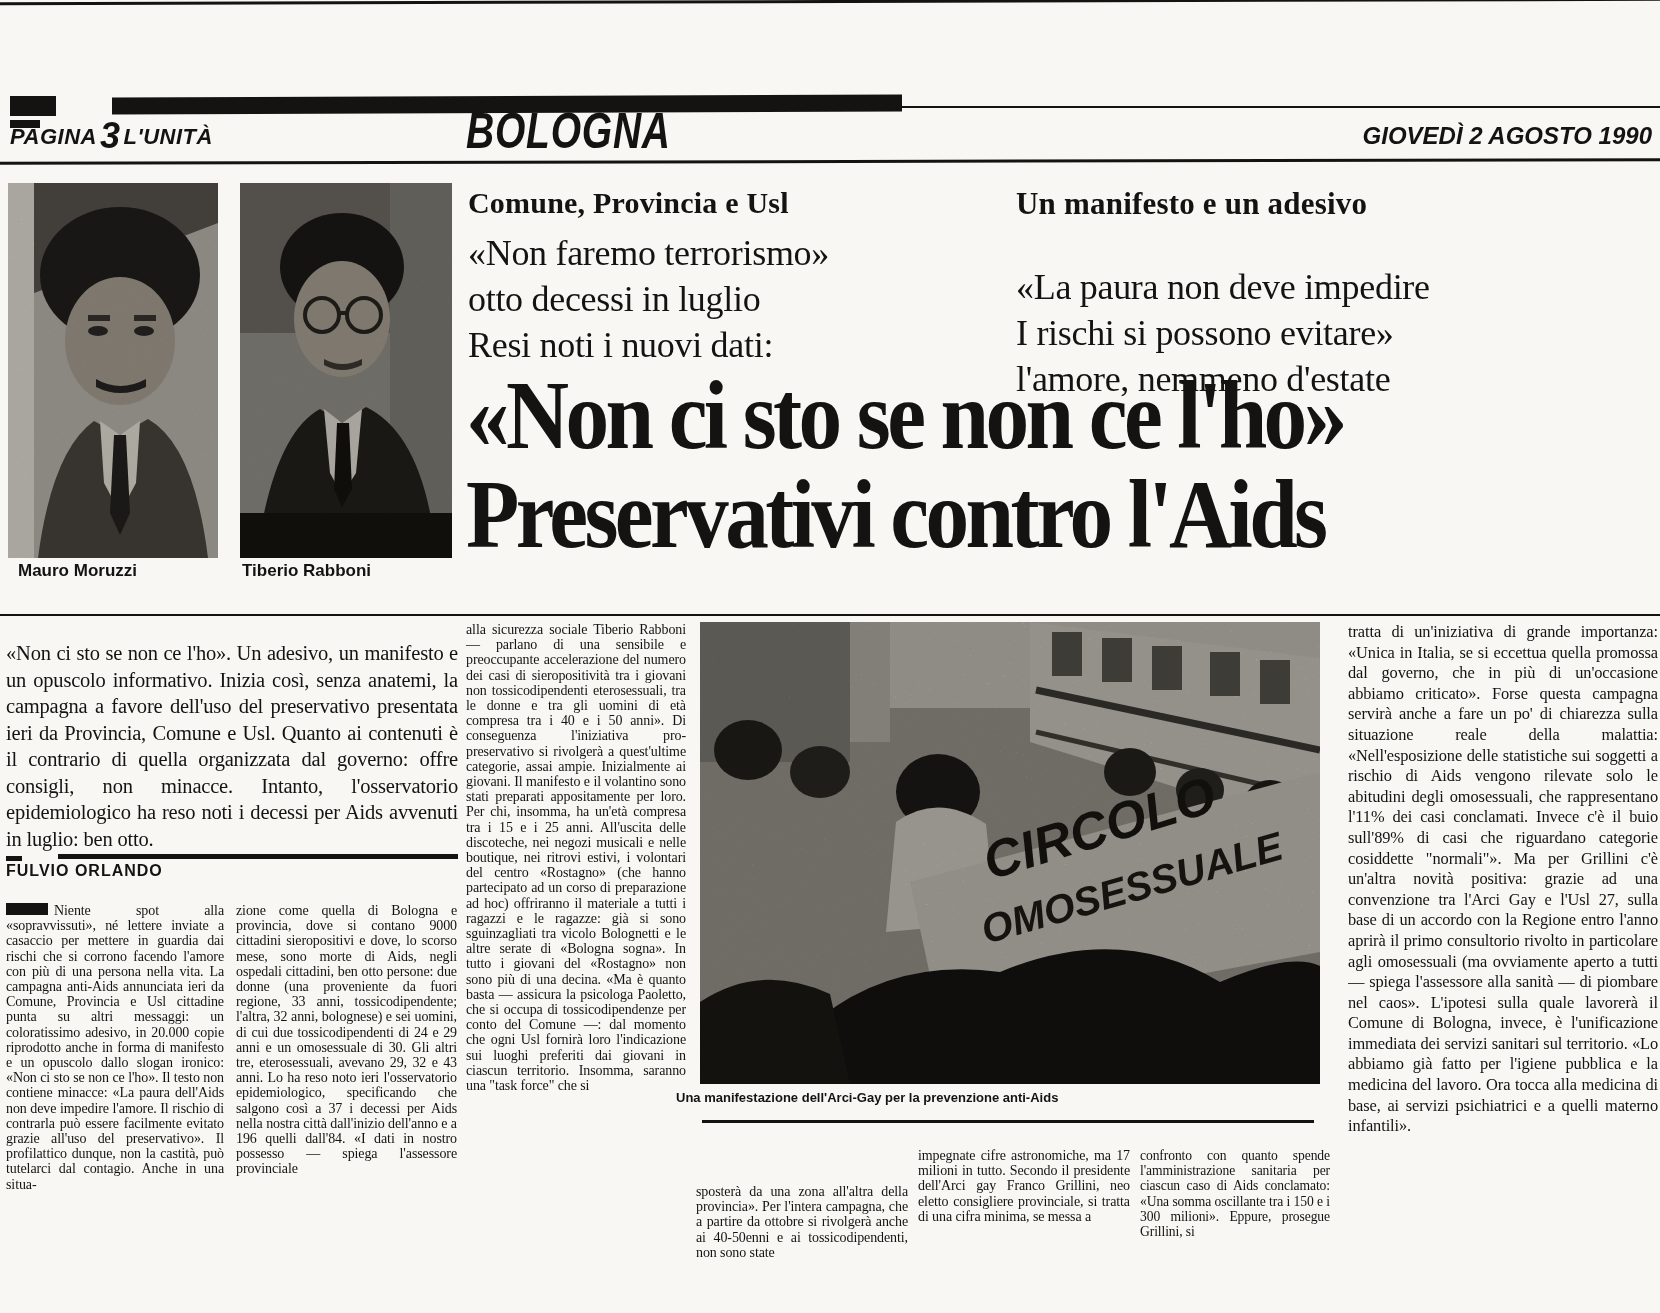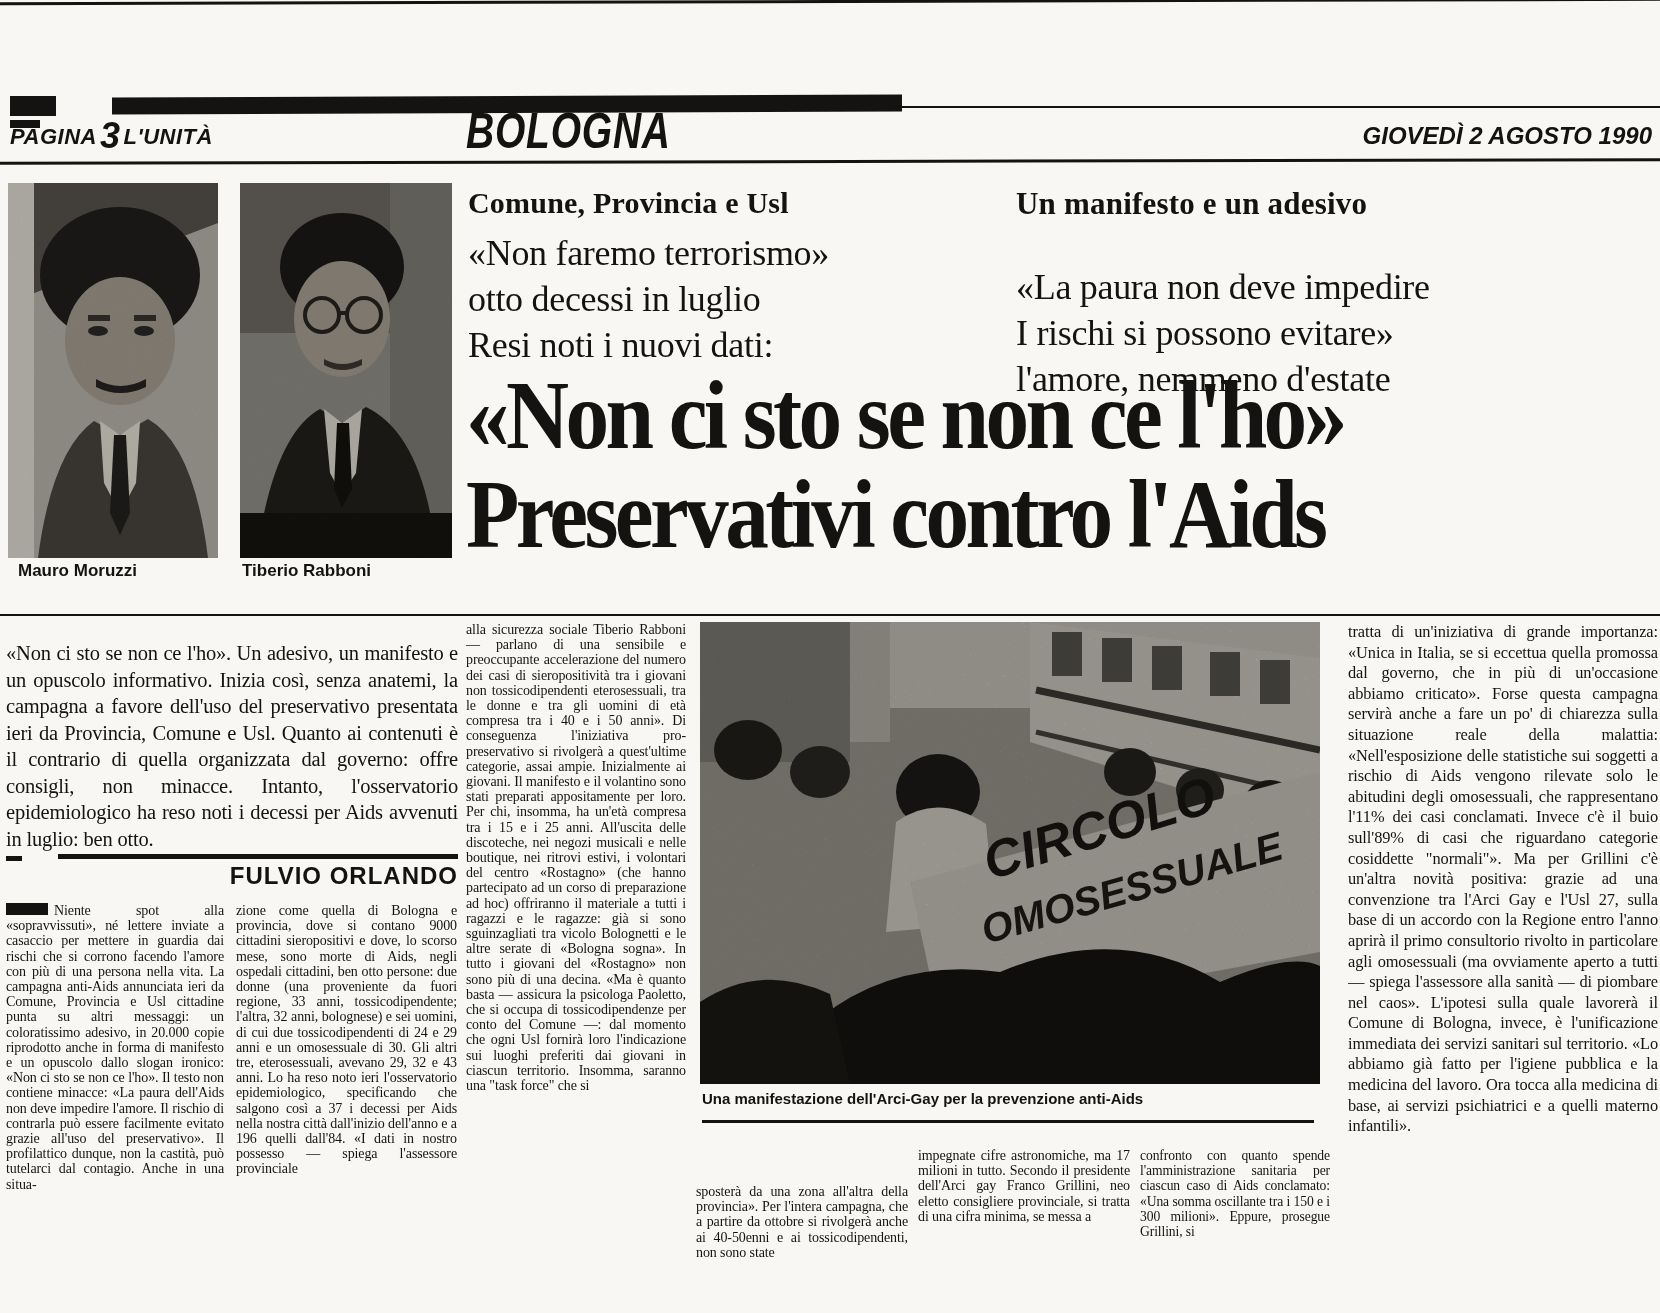--- a/index.html
+++ b/index.html
@@ -43,35 +43,35 @@
               transform:scaleX(.9); transform-origin:left top; white-space:nowrap; }
   .headline .hl { font-size:97px; line-height:99px; }
 
   
   .rule-mid { left:0; top:614px; width:1660px; height:2px; }
 
   
   .lede { left:6px; top:640px; width:452px; font-size:20.5px; line-height:26.5px; letter-spacing:-.2px; }
   .by-dash { left:6px;  top:856px; width:16px; height:5px; background:#141311; }
   .by-rule { left:58px; top:854px; width:400px; height:5px; background:#141311; }
-  .byline  { left:6px; top:862px; width:452px; text-align:right;
-             font-family:"Liberation Sans",sans-serif; font-weight:bold; font-size:24px; letter-spacing:1px; }
+  .byline  { left:6px; top:862px; width:452px; text-align:left;
+             font-family:"Liberation Sans",sans-serif; font-weight:bold; font-size:16px; letter-spacing:1px; }
   .bodycol { font-size:14px; line-height:15.2px; letter-spacing:-.1px; overflow:hidden; }
   .c1 { left:6px;    top:903px; width:218px; height:410px; }
   .c2 { left:236px;  top:903px; width:221px; height:410px; }
   .c3 { left:466px;  top:622px; width:220px; height:691px; }
   .c4 { left:696px;  top:1148px; width:212px; height:165px;margin-top:36px; }
   .c5 { left:918px;  top:1148px; width:212px; height:165px; }
   .c6 { left:1140px; top:1148px; width:190px; height:165px; font-size:13.6px; }
   .c7 { left:1348px; top:622px; width:310px; height:691px; font-size:16.4px; line-height:20.6px; }
   .redact { display:inline-block; width:42px; height:12px; background:#141311; margin-right:6px; }
 
   
   .main-photo { left:700px; top:622px; width:620px; height:462px; background:#9a968e; overflow:hidden; }
-  .main-cap { left:702px; top:1090px; width:618px; font-family:"Liberation Sans",sans-serif; font-weight:bold; font-size:15px; }
+  .main-cap { left:676px; top:1090px; width:618px; font-family:"Liberation Sans",sans-serif; font-weight:bold; font-size:13px; }
   .main-cap-rule { left:702px; top:1120px; width:612px; height:3px; }
 </style>
 </head>
 <body>
 
 <svg width="0" height="0" style="position:absolute">
   <defs>
     <filter id="noise" x="0" y="0" width="100%" height="100%">
       <feTurbulence type="fractalNoise" baseFrequency="0.75" numOctaves="2" stitchTiles="stitch"></feTurbulence>
       <feColorMatrix type="matrix" values="0 0 0 0 0  0 0 0 0 0  0 0 0 0 0  0.9 0.9 0.9 0 0"></feColorMatrix>

